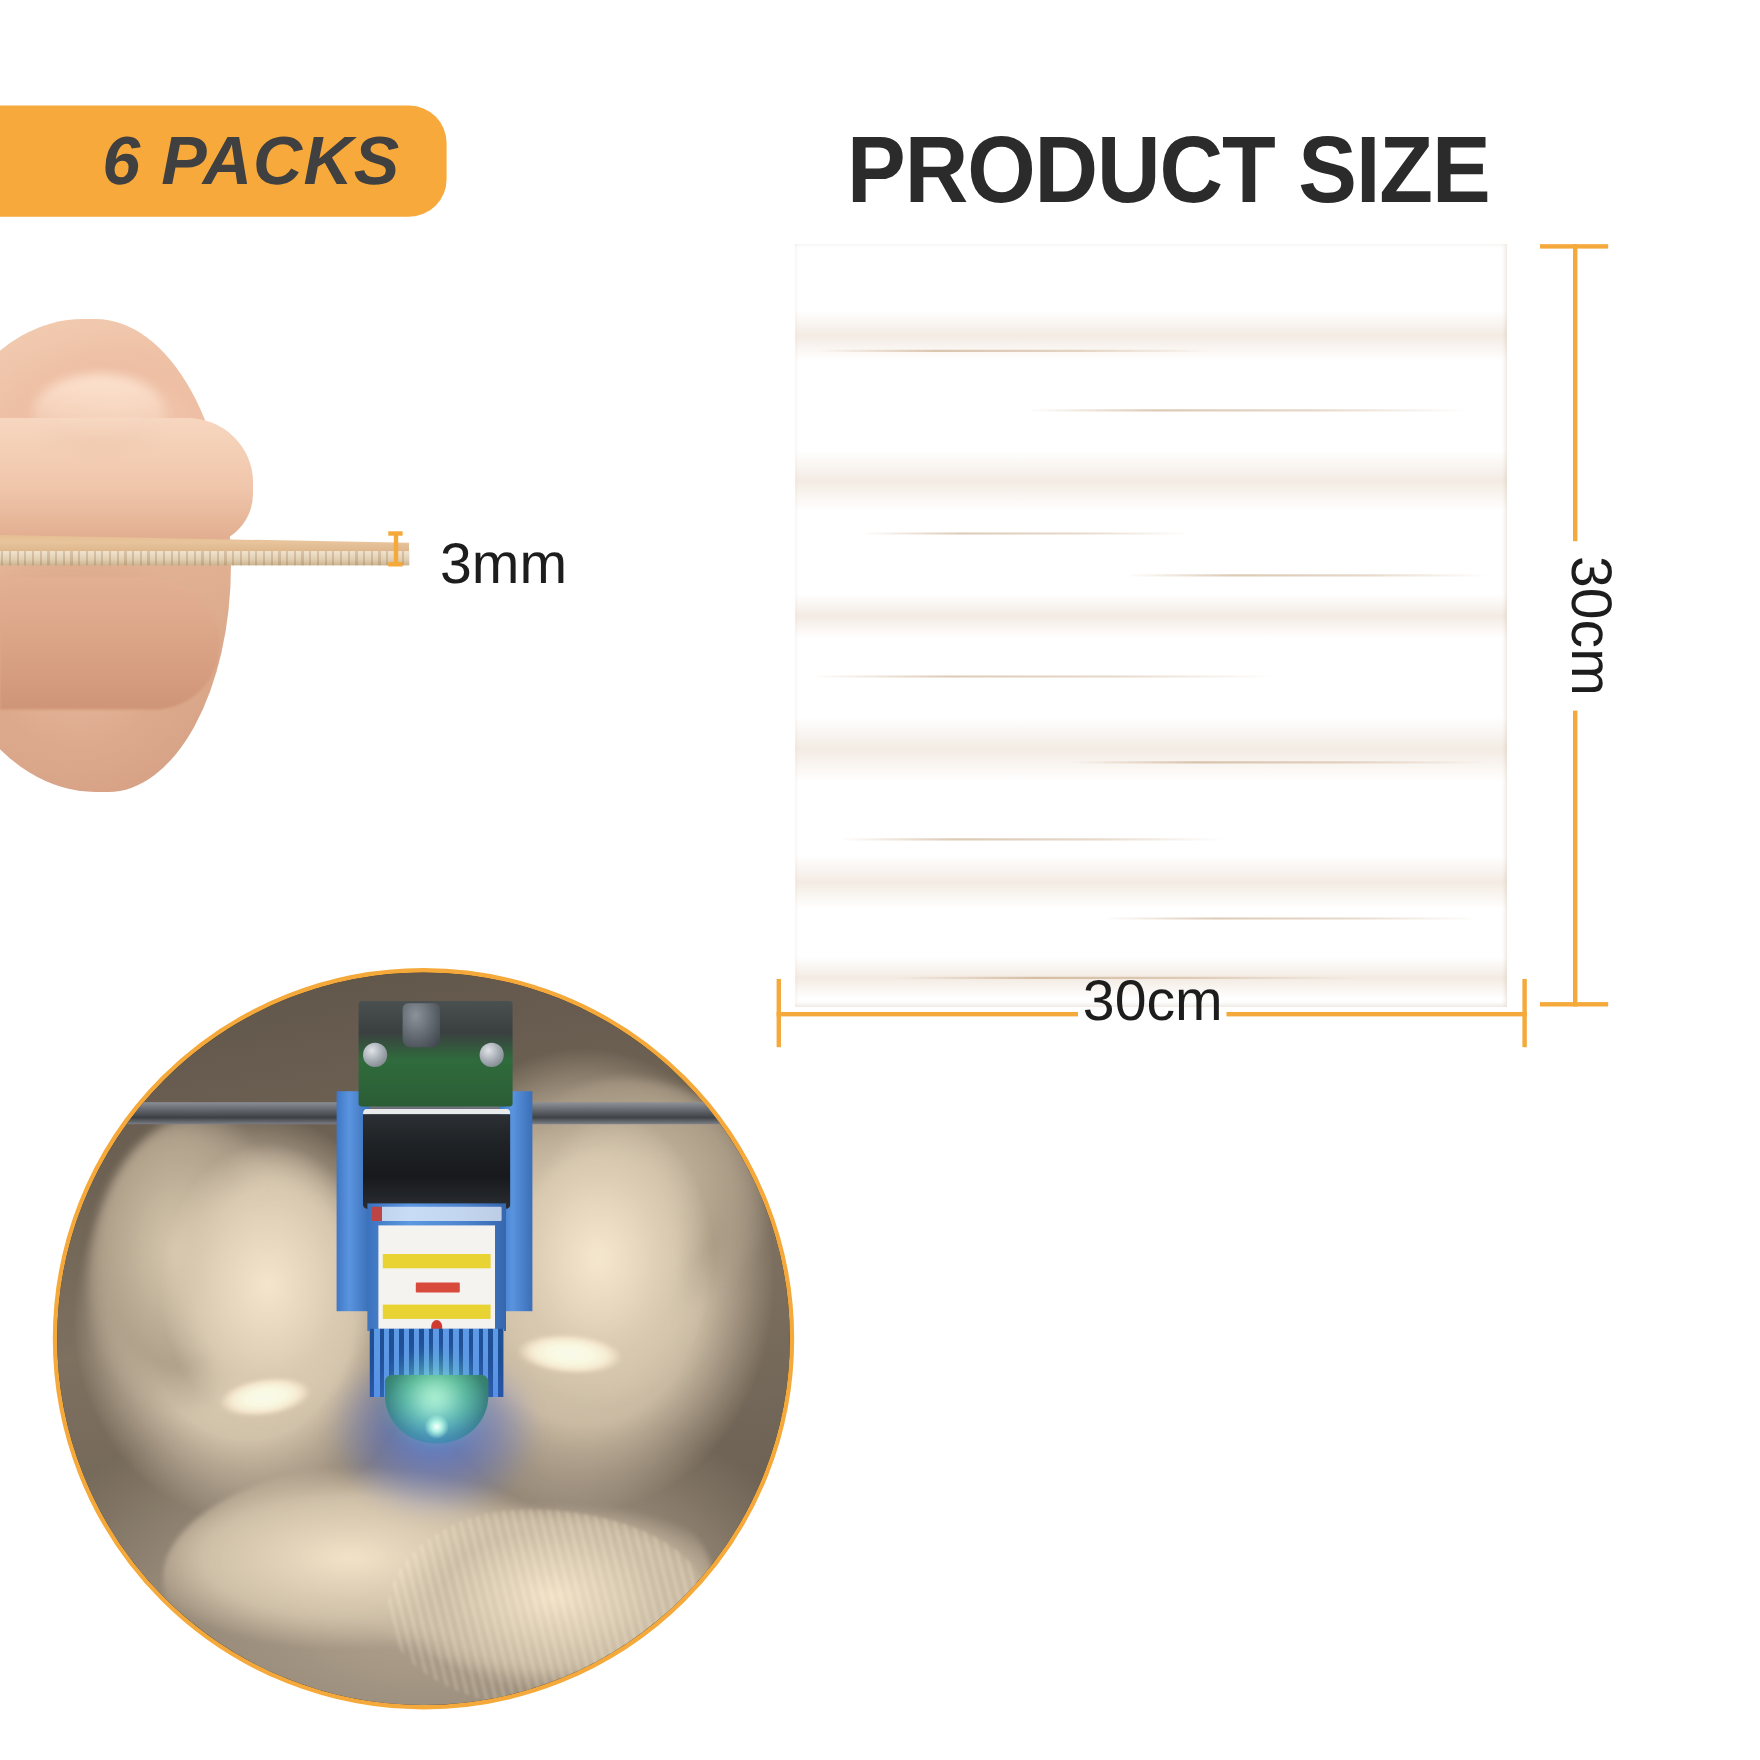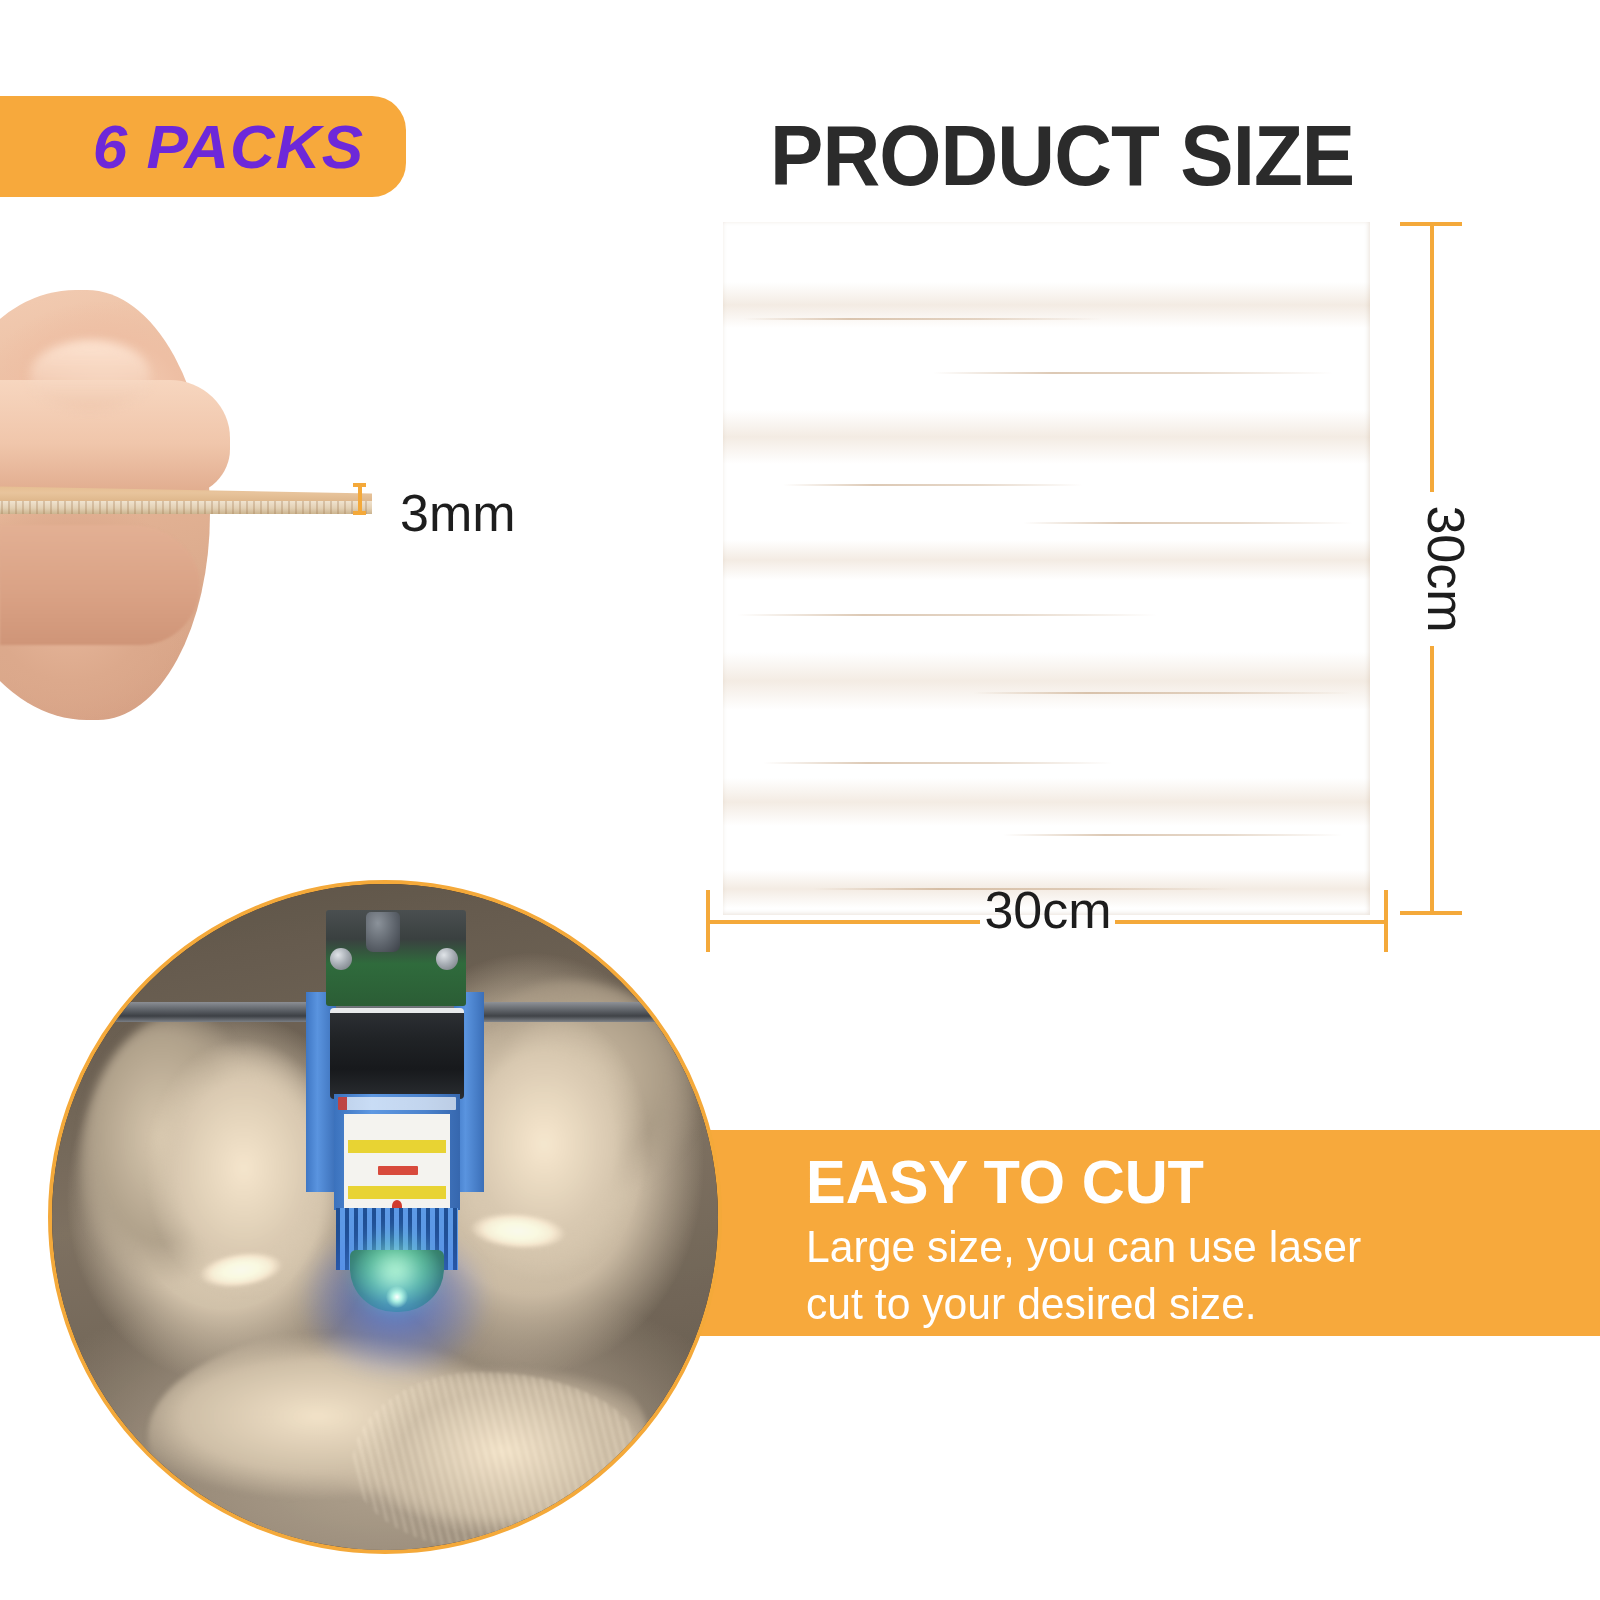--- a/index.html
+++ b/index.html
@@ -27,21 +27,21 @@
     height: 101px;
     background: #F7A93C;
     border-radius: 0 34px 34px 0;
     display: flex;
     align-items: center;
     justify-content: flex-end;
     box-sizing: border-box;
     padding-right: 42px;
   }
   .packs-badge-label {
-    color: #6d28d9;
+    color: #404040;
     font-size: 62px;
     font-weight: 700;
     font-style: italic;
     letter-spacing: 1px;
     line-height: 1;
     font-family: "Liberation Sans", sans-serif;
   }
 
   
   .product-title {
@@ -523,21 +523,14 @@
         <div class="yellow y2"></div>
         <div class="dot"></div>
       </div>
       <div class="lm-fins"></div>
       <div class="lm-lens"></div>
       <div class="lm-glow"></div>
       <div class="lm-spark"></div>
     </div>
   </div>
 
-  <div class="cut-banner">
-    <div class="cut-title">EASY TO CUT</div>
-    <div class="cut-desc">
-      <div>Large size, you can use laser</div>
-      <div>cut to your desired size.</div>
-    </div>
-  </div>
 
 </div>
 
 </body></html>

